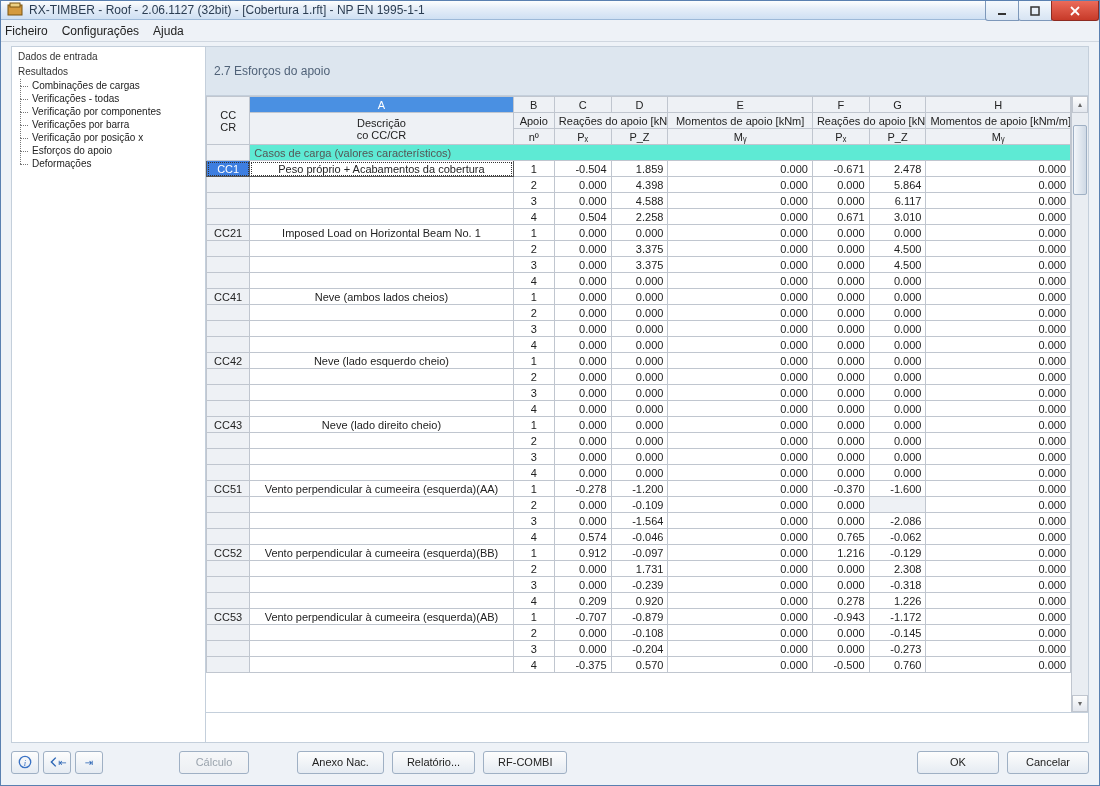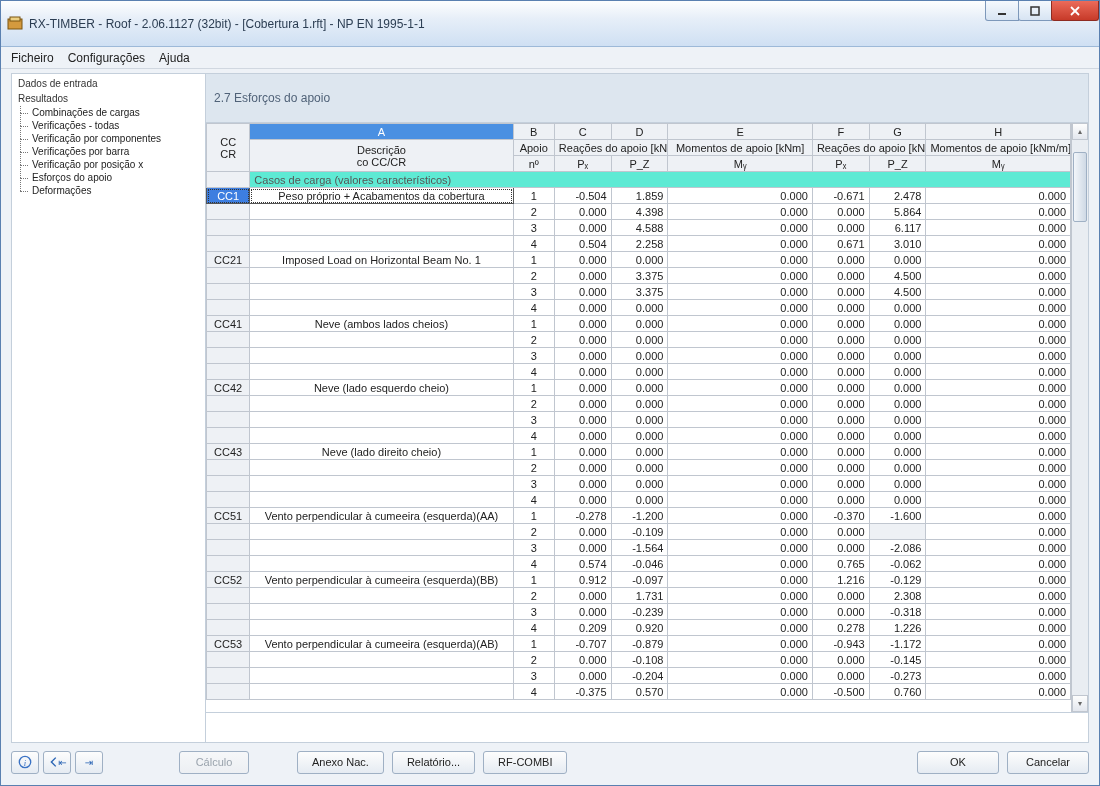--- a/index.html
+++ b/index.html
@@ -1,28 +1,28 @@
 <!DOCTYPE html>
 <html><head>
 <meta charset="utf-8">
 <style>
   * { box-sizing: border-box; }
   html, body { margin:0; padding:0; height:100%; font-family:"Segoe UI",Tahoma,sans-serif; font-size:11px; color:#222; background:#7a9ac0;}
   .window { width:1100px; height:786px; margin:0 auto; background:#eef2f7; border:1px solid #5a80b0; box-shadow:0 0 8px rgba(0,0,0,.4); display:flex; flex-direction:column;}
   
-  .titlebar { height:46px; background:linear-gradient(#fdfefe,#e6eef8 40%,#cfe0f3); border-bottom:1px solid #9db9d8; display:flex; align-items:center; padding:0 0 0 6px; position:relative;}
+  .titlebar { height:19px; background:linear-gradient(#fdfefe,#e6eef8 40%,#cfe0f3); border-bottom:1px solid #9db9d8; display:flex; align-items:center; padding:0 0 0 6px; position:relative;}
   .titlebar .icon { width:16px; height:16px; margin-right:6px; display:inline-flex; align-items:center; justify-content:center;}
   .titlebar .title { font-size:12px; color:#2b3d52; white-space:nowrap;}
   .win-controls { position:absolute; right:0; top:0; display:flex;}
   .wbtn { width:34px; height:20px; border:1px solid #7d98ba; border-top:none; background:linear-gradient(#f5f9fd,#d7e4f3); display:flex; align-items:center; justify-content:center; font-size:10px; color:#2b3d52; margin-left:-1px;}
   .wbtn.close{ width:48px; background:linear-gradient(#eb6b5a,#c73a29); color:#fff; border-color:#8e2b21; border-top-right-radius:0; border-bottom-right-radius:3px; border-bottom-left-radius:3px;}
   .wbtn.min,.wbtn.max{border-bottom-left-radius:3px;}
   .wbtn svg { width:10px; height:10px; }
   
-  .menubar { height:22px; background:#eef2f7; padding:2px 10px; display:flex; gap:14px; align-items:center; border-bottom:1px solid #d0d7e0;}
+  .menubar { height:22px; background:#eef2f7; padding:2px 4px; display:flex; gap:14px; align-items:center; border-bottom:1px solid #d0d7e0;}
   .menuitem { font-size:12px; color:#222; cursor:default;}
   
   .body { flex:1; display:flex; padding:4px 10px 0 10px; gap:0; min-height:0;}
   .nav { width:195px; border:1px solid #c4cfdb; background:#fff; padding:2px 0 2px 2px; overflow:hidden; font-size:10px;}
   .nav .group{padding:2px 4px 2px 4px; color:#333;font-weight:normal;}
   .nav ul { list-style:none; margin:0; padding:0 0 2px 0px;}
   .nav li { padding:1px 4px 1px 18px; position:relative; white-space:nowrap;}
   .nav li::before { content:""; position:absolute; left:6px; top:50%; width:8px; border-top:1px dotted #777;}
   .nav li::after{content:""; position:absolute; left:6px; top:-6px; bottom:50%; border-left:1px dotted #777;}
   .nav ul li:first-child::after{top:0px;}

